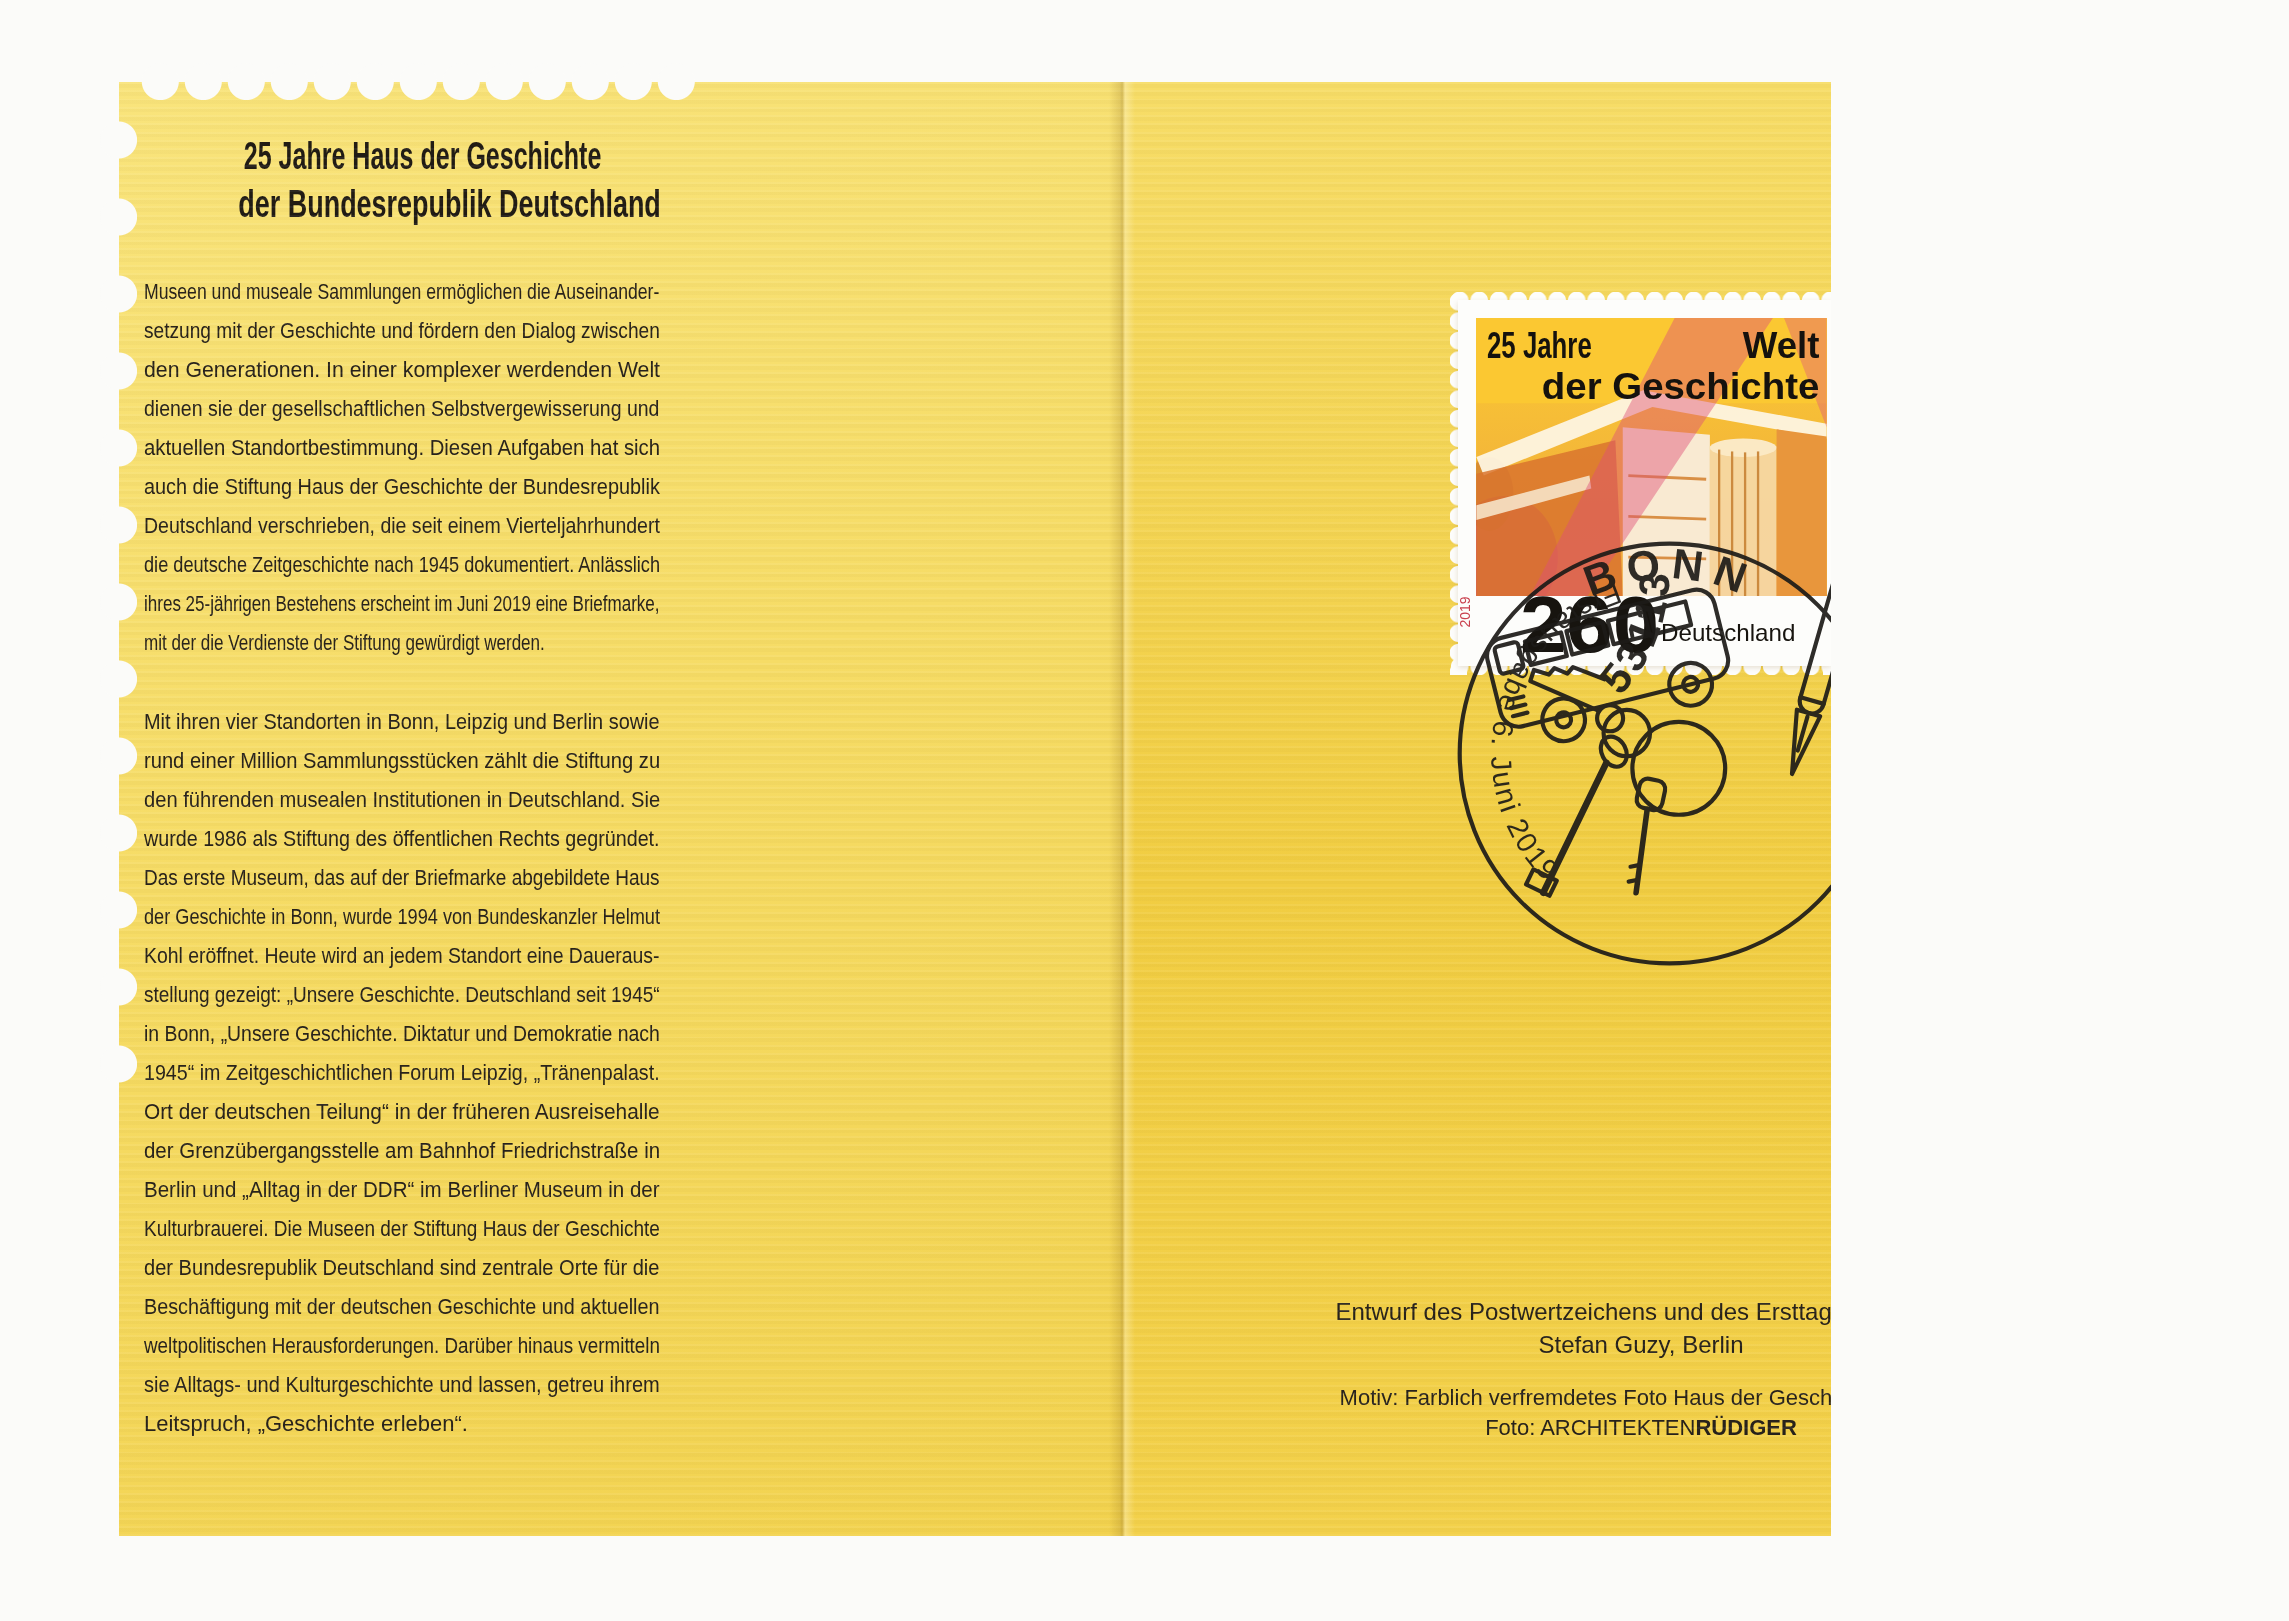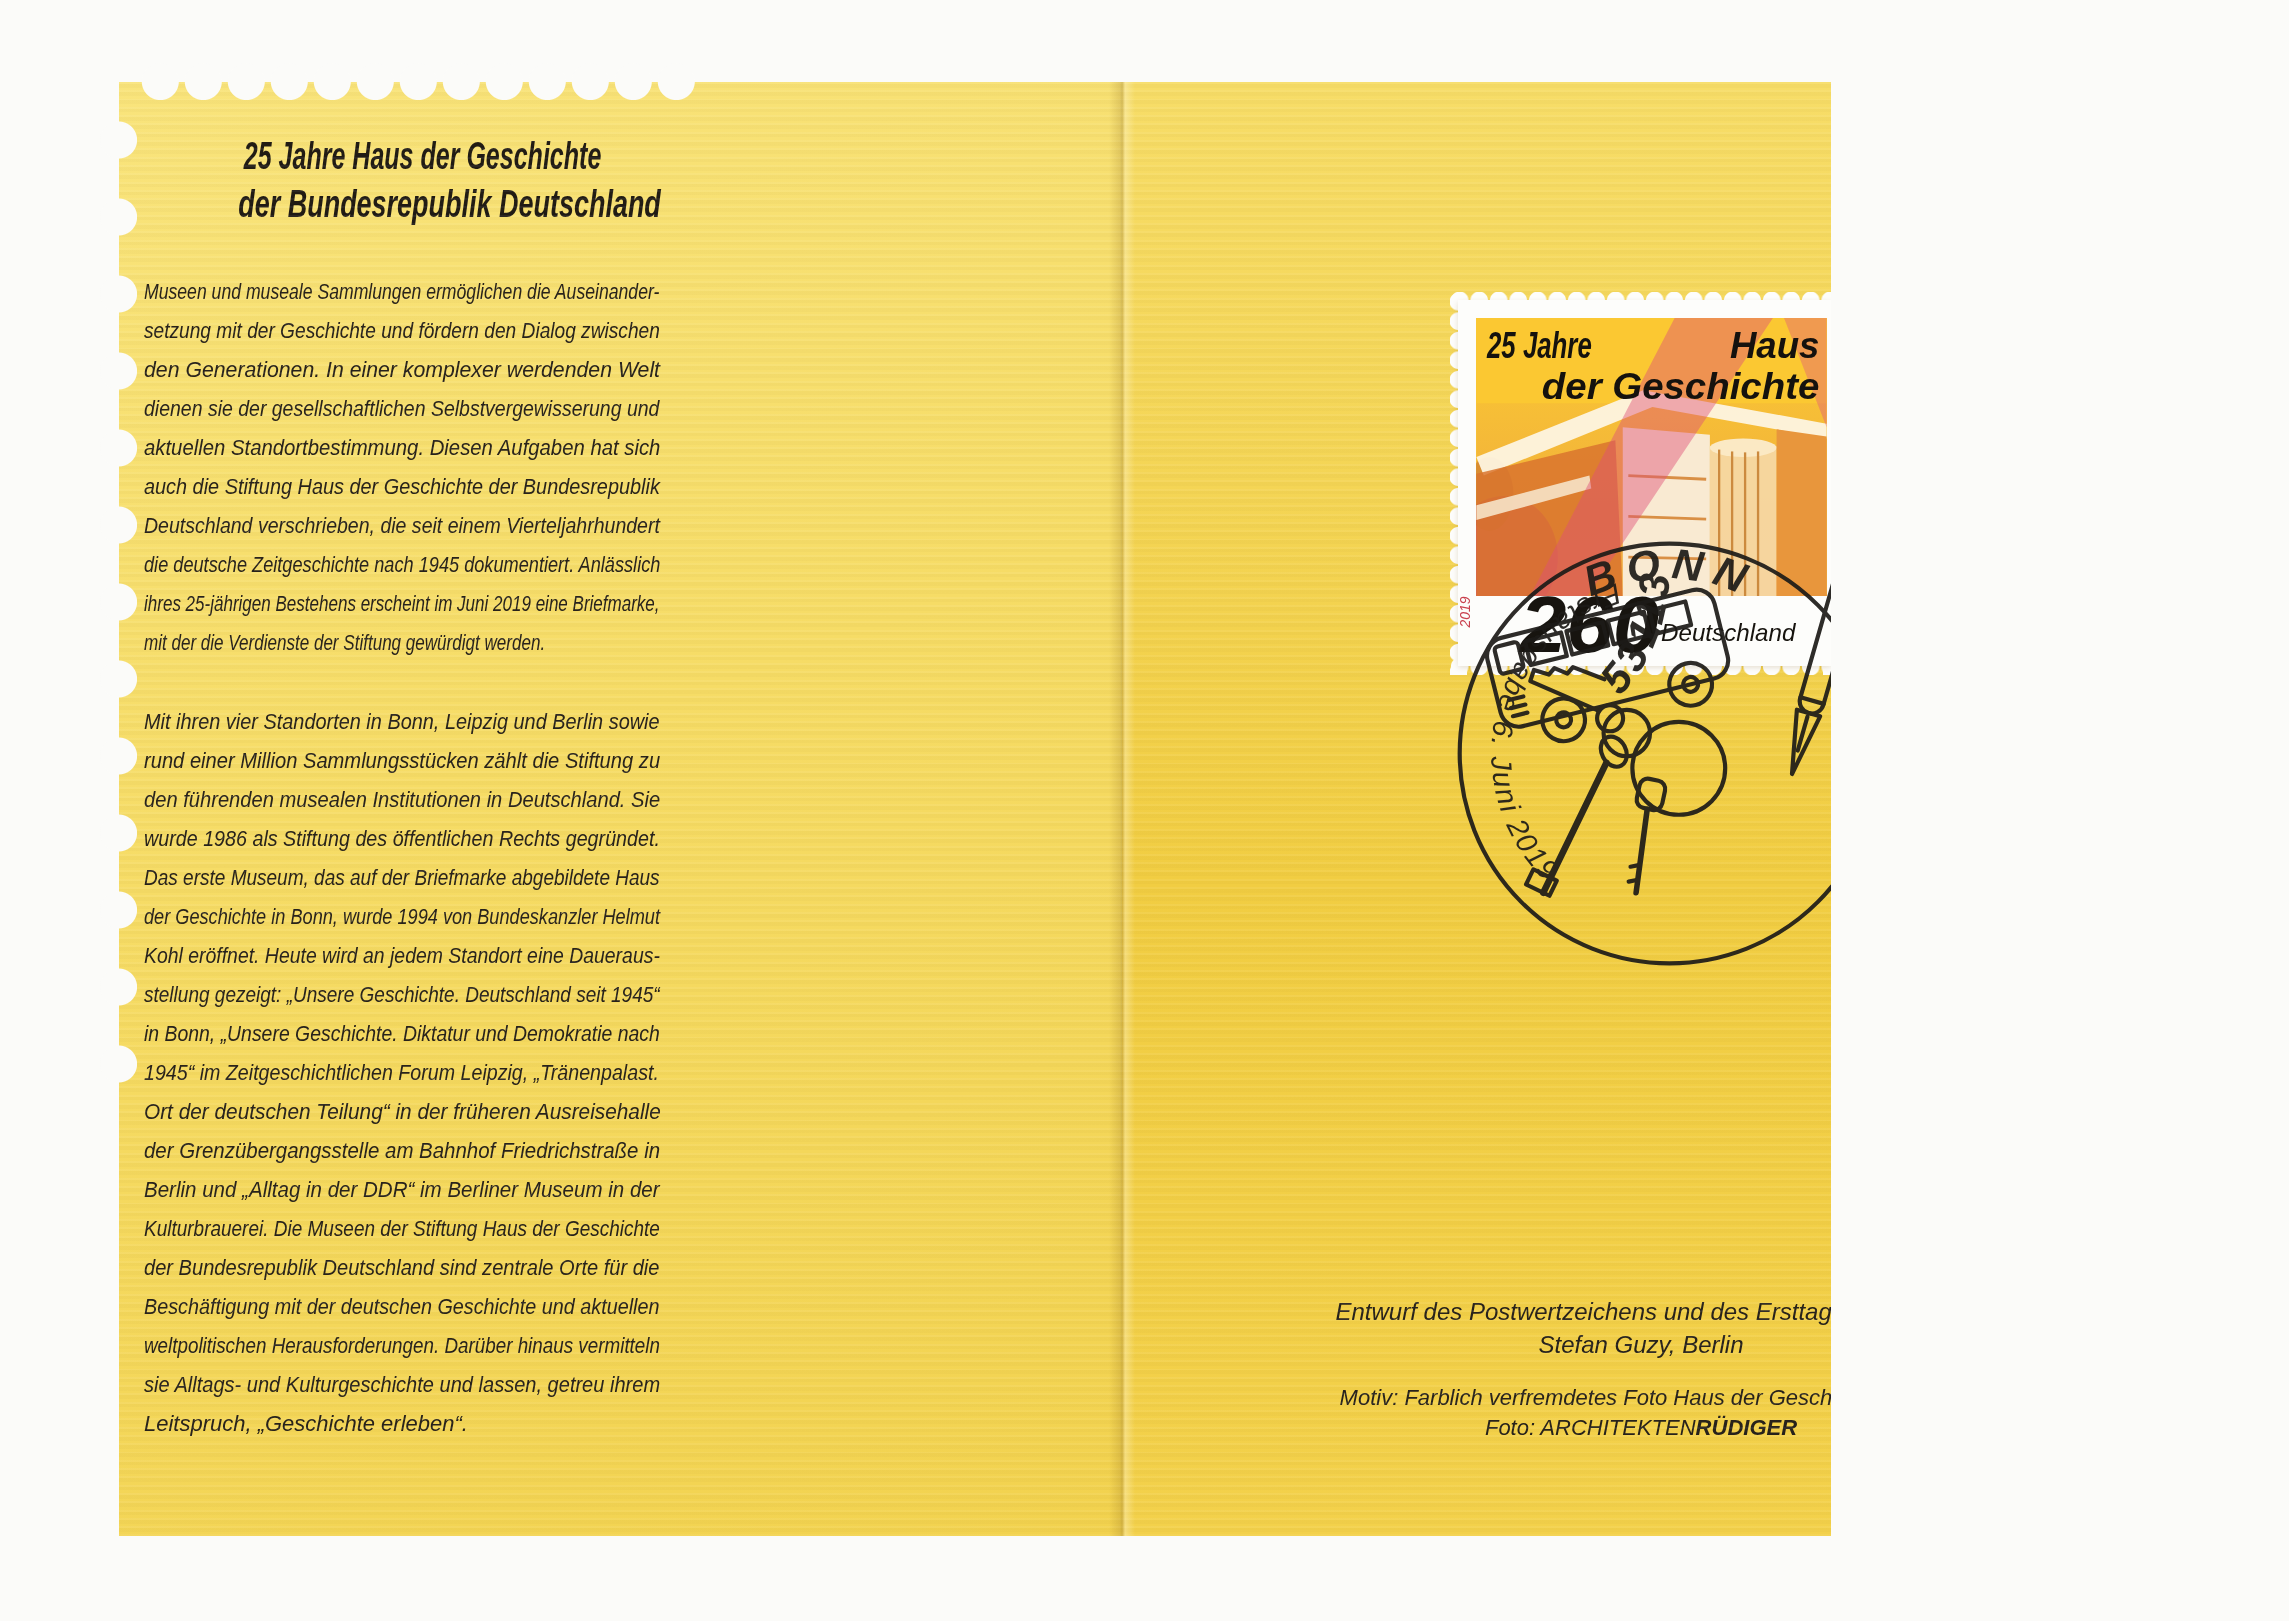--- a/index.html
+++ b/index.html
@@ -1,17 +1,17 @@
 <!DOCTYPE html>
 <html style="font-size:15px"><head>
 <meta charset="utf-8">
 <style>
   html,body{margin:0;padding:0;background:#fbfbf9;}
   .scan{position:relative;width:1831px;height:1621px;background:#fbfbf9;overflow:hidden;
-        font-family:"Liberation Sans",sans-serif;color:#26211b;font-style:italic;}
+        font-family:"Liberation Sans",sans-serif;color:#26211b;}
   .page{position:absolute;top:82px;height:1454px;}
   .page::after{content:"";position:absolute;inset:0;pointer-events:none;
         background:repeating-linear-gradient(180deg,rgba(255,255,255,0.06) 0 1.9px,rgba(120,90,10,0.03) 1.9px 5.6px,rgba(255,255,255,0) 5.6px 8.3px);}
   .page-left{left:119px;width:1004px;background:linear-gradient(160deg,#f9e47c 0%,#f6dc66 45%,#f2d24e 100%);}
   .page-right{left:1122px;width:1028px;background:linear-gradient(180deg,#f7dd68 0%,#f1cd42 55%,#f3d14b 100%);}
   
   .perf-top{position:absolute;left:20.4px;top:-18.6px;width:557px;height:37px;z-index:3;
         background-image:radial-gradient(circle at 21.3px 18.6px,#fbfbf9 0 18px,rgba(0,0,0,0) 19px);
         background-size:43px 37px;background-repeat:repeat-x;}
   .perf-left{position:absolute;left:-18.6px;top:20.4px;width:37px;height:1001px;z-index:3;
@@ -139,21 +139,21 @@
           <ellipse cx="288" cy="140" rx="36" ry="10" fill="#fbe9c4"></ellipse>
           <line x1="262" y1="142" x2="262" y2="300" stroke="#cc8a3e" stroke-width="2.5"></line>
           <line x1="276" y1="144" x2="276" y2="300" stroke="#cc8a3e" stroke-width="2.5"></line>
           <line x1="290" y1="145" x2="290" y2="300" stroke="#cc8a3e" stroke-width="2.5"></line>
           <line x1="304" y1="144" x2="304" y2="300" stroke="#cc8a3e" stroke-width="2.5"></line>
           <polygon points="324,120 378,128 378,300 324,300" fill="#e8963c"></polygon>
           <polygon points="214,0 320,0 120,300 58,300" fill="#dd4f78" opacity="0.45"></polygon>
           <polygon points="332,0 378,0 378,118" fill="#e2557c" opacity="0.4"></polygon>
         </svg>
         <span class="stamp-h1"><span class="fit o-left" style="transform: scaleX(0.6975);">25 Jahre</span></span>
-        <span class="stamp-h2"><span class="fit o-right" style="transform: scaleX(0.9898);">Haus</span></span>
+        <span class="stamp-h2"><span class="fit o-right" style="transform: scaleX(0.9898);">Welt</span></span>
         <span class="stamp-h3"><span class="fit o-right" style="transform: scaleX(1.0381);">der Geschichte</span></span>
       </div>
 
       <span class="stamp-denom"><span class="fit o-left" style="transform: scaleX(1.0417);">260</span></span>
       <span class="stamp-country"><span class="fit o-left" style="transform: scaleX(1.0069);">Deutschland</span></span>
       <span class="stamp-year">2019</span>
     </div>
 
     <svg class="postmark" viewBox="0 0 600 600" font-family="Liberation Sans, sans-serif">
       <defs>

